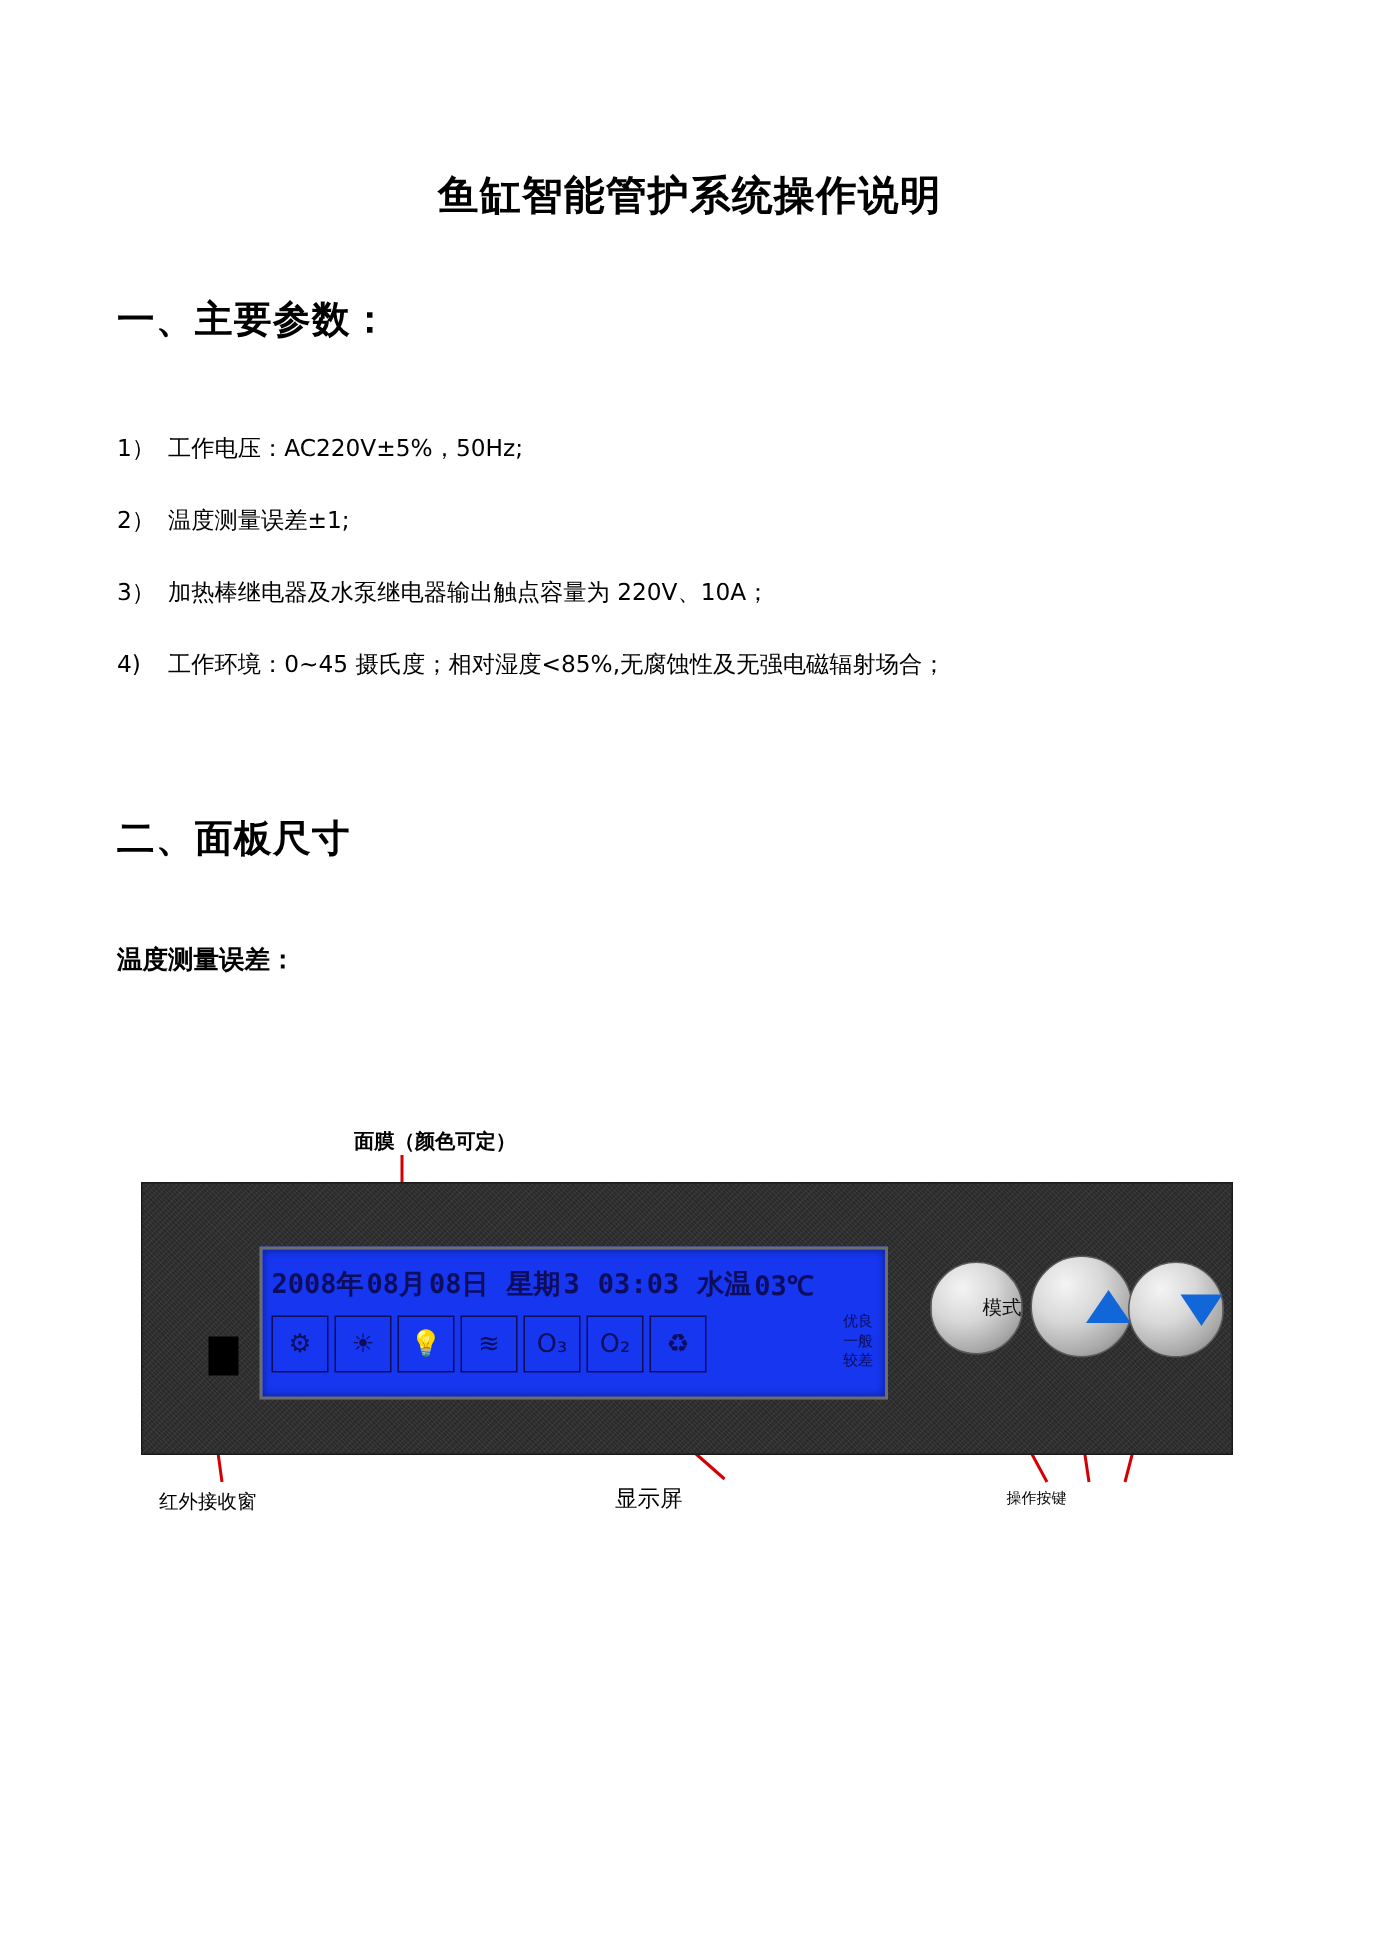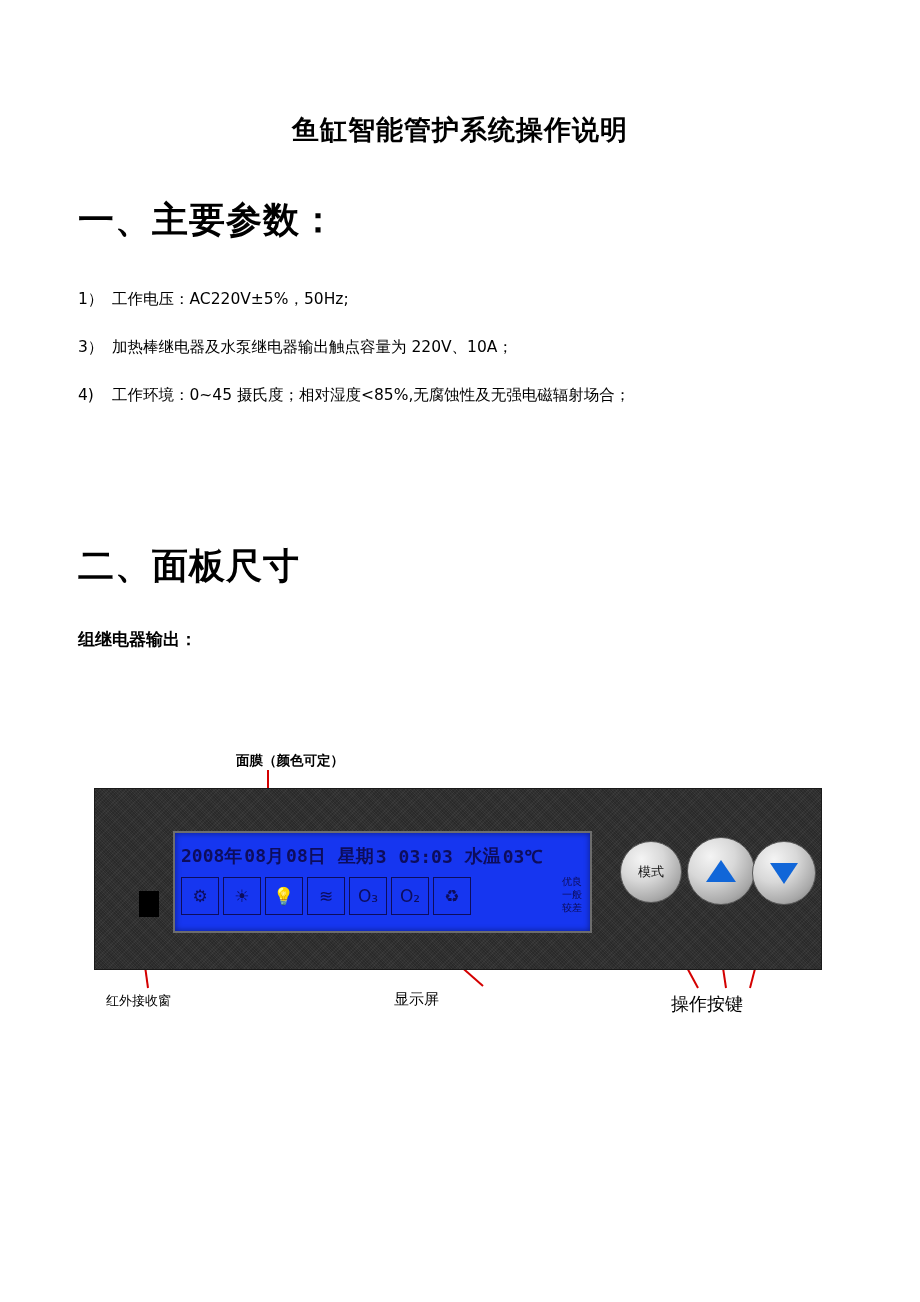--- a/index.html
+++ b/index.html
@@ -30,21 +30,21 @@
     font-family: "DejaVu Sans", sans-serif;
     font-weight: bold;
     font-size: 27px;
     letter-spacing: 1px;
   }
   .section-heading {
     position: absolute;
     left: 78px;
     font-family: "DejaVu Sans", sans-serif;
     font-weight: bold;
-    font-size: 36px;
+    font-size: 25px;
     letter-spacing: 1px;
   }
   #sec1 { top: 196px; }
   #sec2 { top: 542px; }
 
   .param-list {
     position: absolute;
     left: 78px;
     top: 275px;
     width: 800px;
@@ -163,21 +163,21 @@
     line-height: 13px;
     text-align: left;
   }
   .btn {
     position: absolute;
     border-radius: 50%;
     background: radial-gradient(circle at 34% 28%, #f4f4f4 0%, #d8d8d8 38%, #a9a9a9 72%, #6f6f6f 100%);
     border: 1px solid #5a5a5a;
     display: flex;
     align-items: center;
-    justify-content: center;
+    justify-content: flex-end;
   }
   .btn-mode {
     left: 525px;
     top: 52px;
     width: 60px;
     height: 60px;
     font-family: "DejaVu Sans", sans-serif;
     font-size: 13px;
     color: #111;
   }
@@ -206,22 +206,22 @@
     border-top: 21px solid #1166d8;
   }
   .callout {
     position: absolute;
     font-family: "DejaVu Sans", sans-serif;
     font-size: 13px;
     font-weight: normal;
     white-space: nowrap;
   }
   .cl-ir { left: 28px; top: 240px; }
-  .cl-lcd { left: 316px; top: 238px; font-size: 15px; }
-  .cl-btn { left: 593px; top: 240px; font-size: 18px; }
+  .cl-lcd { left: 332px; top: 238px; font-size: 15px; }
+  .cl-btn { left: 593px; top: 240px; font-size: 10px; }
   svg.leaders {
     position: absolute;
     left: 0; top: 0;
     width: 760px; height: 290px;
     pointer-events: none;
   }
 </style>
 </head>
 <body>
 
@@ -229,30 +229,33 @@
 
   <div class="doc-title">鱼缸智能管护系统操作说明</div>
 
   <div class="section-heading" id="sec1">一、主要参数：</div>
 
   <div class="param-list">
     <div class="param-item">
       <span class="param-num">1）</span><span>工作电压：AC220V±5%，50Hz;</span>
     </div>
     <div class="param-item">
+      <span class="param-num">2）</span><span>温度测量误差±1;</span>
+    </div>
+    <div class="param-item">
       <span class="param-num">3）</span><span>加热棒继电器及水泵继电器输出触点容量为 220V、10A；</span>
     </div>
     <div class="param-item">
       <span class="param-num">4)</span><span>工作环境：0~45 摄氏度；相对湿度&lt;85%,无腐蚀性及无强电磁辐射场合；</span>
     </div>
   </div>
 
   <div class="section-heading" id="sec2">二、面板尺寸</div>
 
-  <div class="subhead">组继电器输出：</div>
+  <div class="subhead">温度测量误差：</div>
 
   <div class="figure">
 
     <div class="label-top">面膜（颜色可定）</div>
 
     <svg class="leaders">
       <line x1="190" y1="18" x2="190" y2="42" stroke="#d40000" stroke-width="2"></line>
       <line x1="70" y1="236" x2="58" y2="148" stroke="#d40000" stroke-width="2"></line>
       <line x1="405" y1="234" x2="330" y2="168" stroke="#d40000" stroke-width="2"></line>
       <line x1="620" y1="236" x2="560" y2="125" stroke="#d40000" stroke-width="2"></line>

